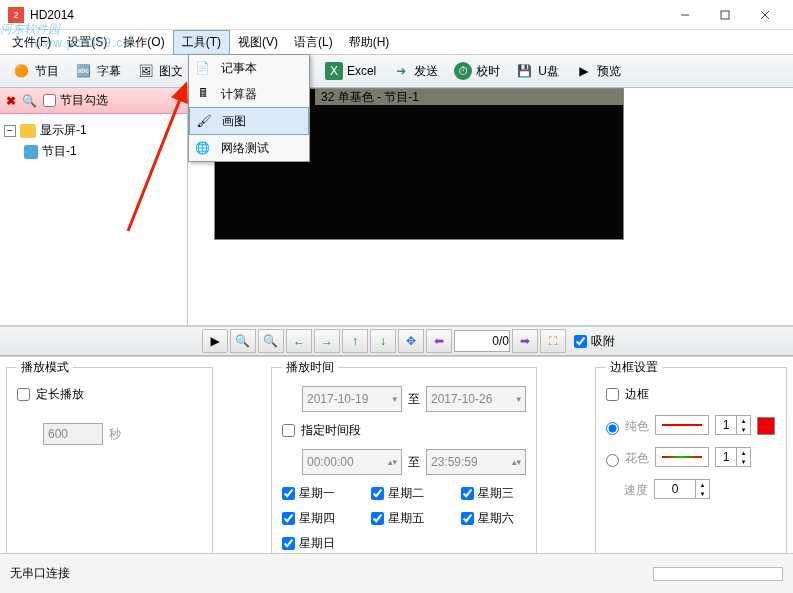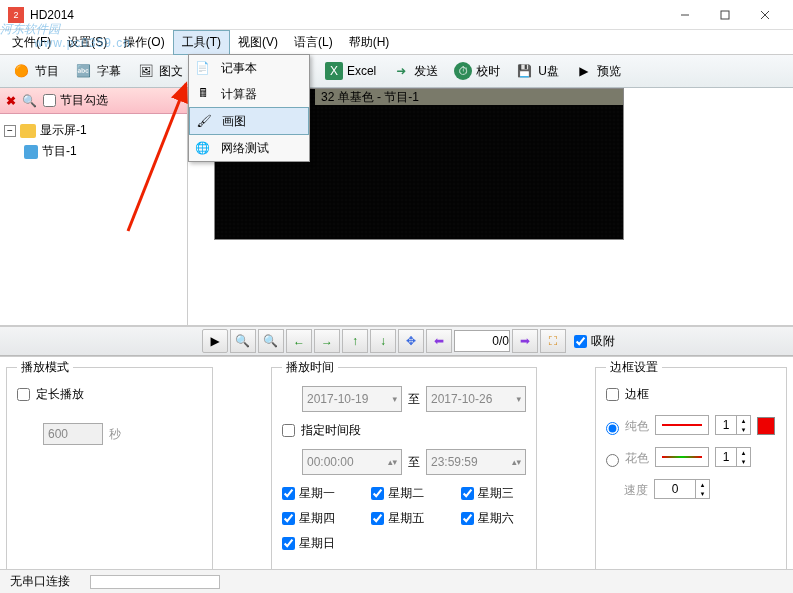--- a/index.html
+++ b/index.html
@@ -58,21 +58,21 @@
 .panel .legend { position: absolute; top: -9px; left: 10px; background: #fff; padding: 0 4px; }
 .col1 { width: 220px; }
 .col2 { flex: 1; }
 .col3 { width: 204px; }
 .row { display: flex; align-items: center; gap: 6px; margin: 10px 0; }
 .row input[type=text] { height: 22px; border: 1px solid #aaa; padding: 0 4px; }
 .row .date { width: 100px; display: flex; align-items: center; border: 1px solid #aaa; height: 22px; padding: 12px 4px; background: #f4f4f4; color: #888; }
 .wkgrid { display: grid; grid-template-columns: repeat(3, 1fr); gap: 8px 24px; }
 .wkgrid label { display: flex; align-items: center; gap: 4px; }
 
-.status { position: absolute; bottom: 0; left: 0; right: 0; height: 24px; border-top: 1px solid #ccc; background: #f4f4f4; display: flex; align-items: center; padding: 0 10px; gap: 20px; }
+.status { position: absolute; bottom: 0; left: 0; right: 0; height: 40px; border-top: 1px solid #ccc; background: #f4f4f4; display: flex; align-items: center; padding: 0 10px; gap: 20px; justify-content: space-between; }
 .status .prog { width: 130px; height: 14px; border: 1px solid #bbb; background: #fff; }
 
 .col3 .radio-row { display: flex; align-items: flex-end; gap: 6px; margin: 12px 0; }
 .swatch { width: 54px; height: 20px; border: 1px solid #aaa; background: #fff; display: flex; align-items: center; justify-content: center; }
 .swatch .line-r { width: 40px; height: 2px; background: #e00; }
 .swatch .line-g { width: 40px; height: 2px; background: linear-gradient(90deg,#e00,#0c0,#e00); }
 .spin { width: 36px; height: 20px; border: 1px solid #aaa; display: flex; }
 .spin input { width: 20px; border: none; text-align: center; }
 .spin .ar { width: 14px; display: flex; flex-direction: column; }
 .spin .ar div { flex: 1; border-left: 1px solid #aaa; font-size: 7px; display: flex; align-items: center; justify-content: center; }

